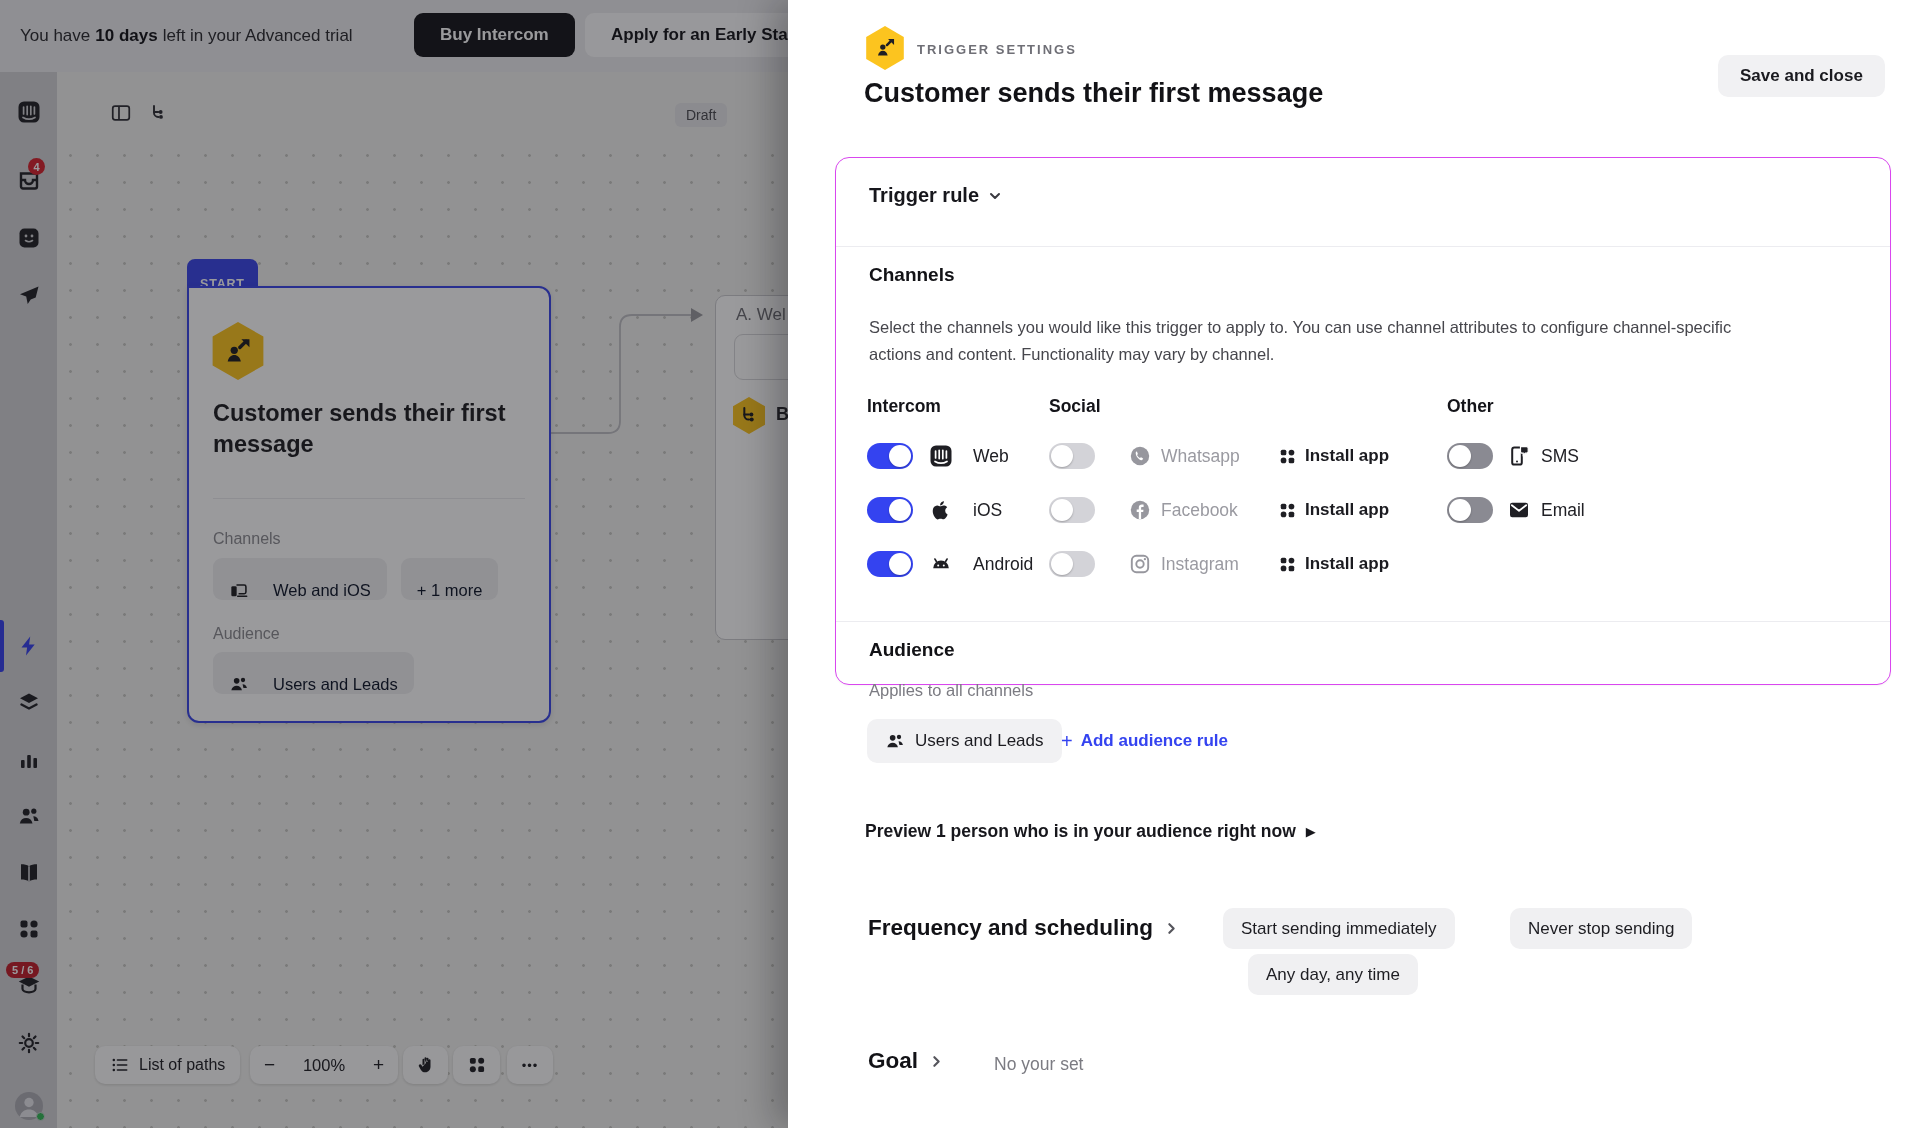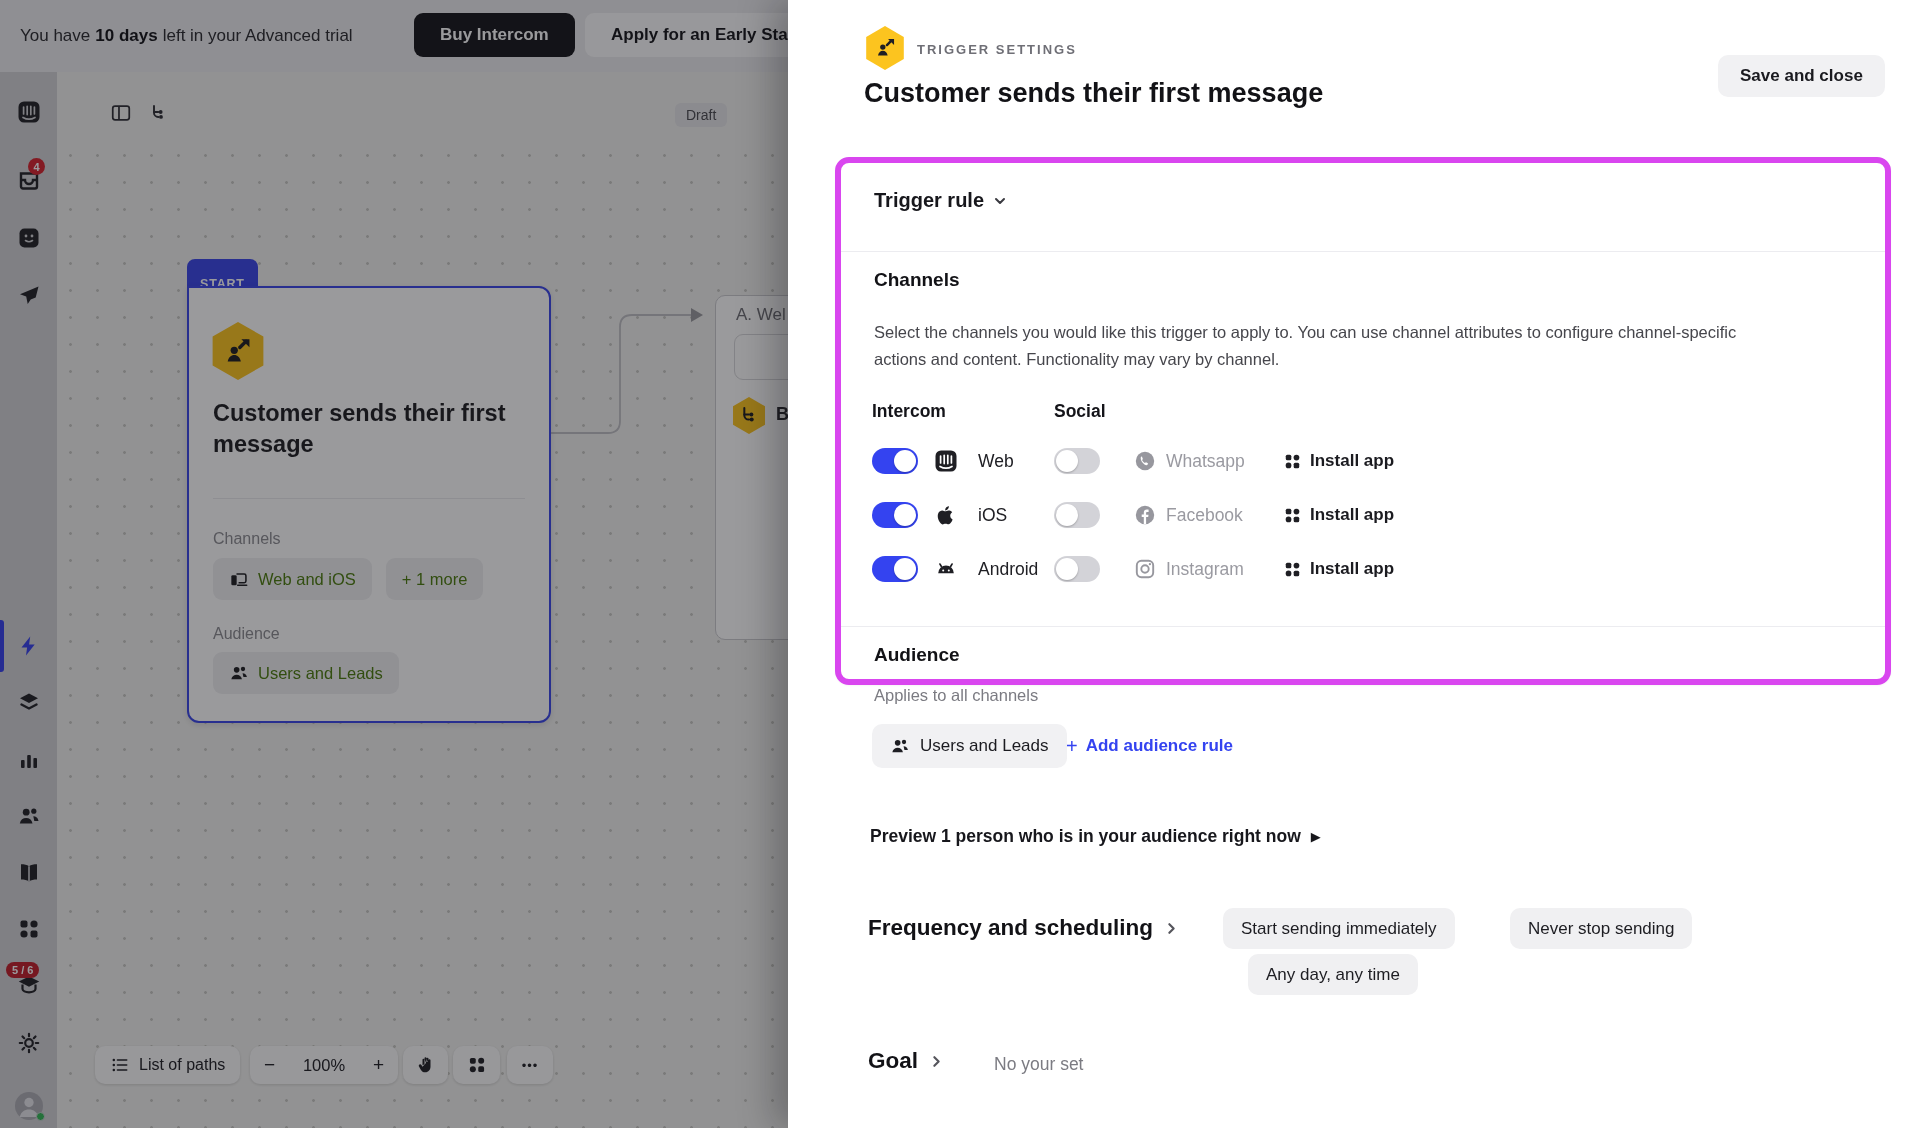--- a/index.html
+++ b/index.html
@@ -37,21 +37,21 @@
 
   .start-tab { position:absolute; left:130px; top:187px; background:#3b47e9; color:#fff; font-size:12.5px; font-weight:700; letter-spacing:.8px; padding:18px 13px; border-radius:8px 8px 0 0; z-index:2; }
   .node { position:absolute; left:130px; top:214px; width:364px; height:437px; background:#fff; border:2px solid #3b47e9; border-radius:0 12px 12px 12px; box-shadow:0 2px 6px rgba(20,20,40,.12); z-index:2; }
   .hex { clip-path:polygon(50% 0%,97% 25%,97% 75%,50% 100%,3% 75%,3% 25%); background:#fcc41f; display:flex; align-items:center; justify-content:center; }
   .hex svg { width:62%; height:62%; color:#1f1f24; }
   .node-hex { position:absolute; left:22px; top:34px; width:54px; height:58px; }
   .node-title { position:absolute; left:24px; top:110px; width:312px; font-size:23.5px; line-height:31px; font-weight:700; color:#1f1f24; }
   .node-div { position:absolute; left:24px; right:24px; top:210px; border-top:1px solid #ebebee; }
   .node-label { position:absolute; left:24px; font-size:16px; color:#8c8c92; }
   .chip-row { position:absolute; left:24px; display:flex; gap:14px; }
-  .g-chip { display:inline-flex; align-items:center; gap:9px; height:42px; padding:0 16px; background:#f0f0f2; border-radius:9px; font-size:16.5px; color:#4d7c0f; white-space:nowrap; }
+  .g-chip { display:inline-flex; align-items:flex-end; gap:24px; height:42px; padding:0 16px; background:#f0f0f2; border-radius:9px; font-size:16.5px; color:#0f172a; white-space:nowrap; }
   .g-chip svg { width:20px; height:20px; color:#1f1f24; }
 
   .node2 { position:absolute; left:658px; top:223px; width:200px; height:345px; background:#fff; border:1.5px solid #cbcbcf; border-radius:10px; z-index:2; }
   .node2-title { position:absolute; left:20px; top:9px; font-size:17px; color:#6f6f75; white-space:nowrap; }
   .node2-input { position:absolute; left:18px; top:38px; width:160px; height:46px; background:#fff; border:1.5px solid #d8d8db; border-radius:9px; }
   .node2-hex { position:absolute; left:16px; top:101px; width:34px; height:37px; }
   .node2-b { position:absolute; left:60px; top:108px; font-size:18px; font-weight:600; color:#2a2a2f; }
 
   .cbtn { position:absolute; top:974px; height:38px; background:#fbfbfc; border-radius:10px; box-shadow:0 1px 3px rgba(0,0,0,.14); display:flex; align-items:center; color:#222227; font-size:16px; z-index:2;text-align:center; }
   .cbtn svg { width:20px; height:20px; color:#222227; }
@@ -59,21 +59,21 @@
   
   .dim { position:absolute; left:0; top:0; width:788px; bottom:0; background:rgba(15,15,19,.42); z-index:40; }
 
   
   .panel { position:absolute; left:788px; top:0; right:0; bottom:0; background:#fff; z-index:50; box-shadow:-14px 0 34px rgba(10,10,14,.28); }
   .hex-lg { position:absolute; left:77px; top:26px; width:40px; height:44px; }
   .eyebrow { position:absolute; left:129px; top:42px; font-size:13px; font-weight:700; letter-spacing:2px; color:#6f6f76; }
   .p-title { position:absolute; left:76px; top:78px; font-size:27px; font-weight:700; color:#121216; }
   .save-btn { position:absolute; left:930px; top:55px; height:42px; padding:0 22px; background:#f1f1f3; border-radius:10px; font-size:17px; font-weight:600; color:#1a1a1f; }
 
-  .card { position:absolute; left:47px; top:157px; width:1056px; height:528px; border:6px solid #d946ef; border-radius:14px; box-shadow:0 1px 2px rgba(0,0,0,.04); background:#fff; }
+  .card { position:absolute; left:47px; top:157px; width:1056px; height:528px; border:1px solid #d946ef; border-radius:14px; box-shadow:0 1px 2px rgba(0,0,0,.04); background:#fff; }
   .tr-head { position:absolute; left:33px; top:26px; display:flex; align-items:center; gap:9px; font-size:20px; font-weight:700; color:#17171c; }
   .chev { width:14px; height:14px; color:#3a3a40; }
   .card-div { position:absolute; left:0; right:0; border-top:1px solid #ececf0; }
   .sec-head { position:absolute; left:33px; font-size:19px; font-weight:700; color:#121216; }
   .ch-desc { position:absolute; left:33px; top:156px; width:900px; font-size:16.5px; line-height:27px; color:#46464c; }
 
   .col { position:absolute; top:238px; }
   .col-head { font-size:17.5px; font-weight:700; color:#141419; height:20px; }
   .ch-row { display:flex; align-items:center; height:28px; margin-top:26px; position:relative; }
   .tgl { width:46px; height:26px; border-radius:13px; position:relative; flex:none; }
@@ -451,20 +451,44 @@
                 <rect x="3.5" y="3.5" width="7" height="7" rx="2"></rect>
                 <circle cx="17" cy="7" r="3.6"></circle>
                 <circle cx="7" cy="17" r="3.6"></circle>
                 <rect x="13.5" y="13.5" width="7" height="7" rx="2"></rect>
               </svg>
             <span>Install app</span>
           </span>
         </div>
       </div>
 
+      <div class="col col3" style="left:611px">
+        <div class="col-head">Other</div>
+        <div class="ch-row">
+          <span class="tgl offdark">
+              <span class="knob"></span>
+            </span>
+          <svg class="ch-ic" viewBox="0 0 24 24">
+              <rect x="5.2" y="3.6" width="9.6" height="17" rx="2.2" fill="none" stroke="currentColor" stroke-width="2"></rect>
+              <circle cx="10" cy="17.4" r="1" fill="currentColor"></circle>
+              <path d="M13.5 2.6h6a1.7 1.7 0 0 1 1.7 1.7v3.2a1.7 1.7 0 0 1-1.7 1.7h-1.2l-2.1 2v-2h-1A1.7 1.7 0 0 1 13.5 7.5z" fill="currentColor" stroke="#fff" stroke-width="1.2"></path>
+            </svg>
+          <span class="ch-lbl">SMS</span>
+        </div>
+        <div class="ch-row">
+          <span class="tgl offdark">
+              <span class="knob"></span>
+            </span>
+          <svg class="ch-ic" viewBox="0 0 24 24">
+              <rect x="3" y="4.8" width="18" height="14.4" rx="2.2" fill="currentColor"></rect>
+              <path d="M4.8 7.2l7.2 5.6 7.2-5.6" stroke="#fff" stroke-width="1.8" fill="none" stroke-linecap="round" stroke-linejoin="round"></path>
+            </svg>
+          <span class="ch-lbl">Email</span>
+        </div>
+      </div>
 
       <div class="card-div" style="top:463px"></div>
 
       <h3 class="sec-head" style="top:481px">Audience</h3>
       <p class="aud-sub">Applies to all channels</p>
       <span class="aud-chip">
         <svg viewBox="0 0 24 24" fill="currentColor">
             <circle cx="9.2" cy="8.2" r="3.4"></circle>
             <path d="M2.8 19.5c.7-3.6 3.2-5.4 6.4-5.4 3.1 0 5.6 1.8 6.3 5.4z"></path>
             <circle cx="16.8" cy="7.2" r="2.6"></circle>

